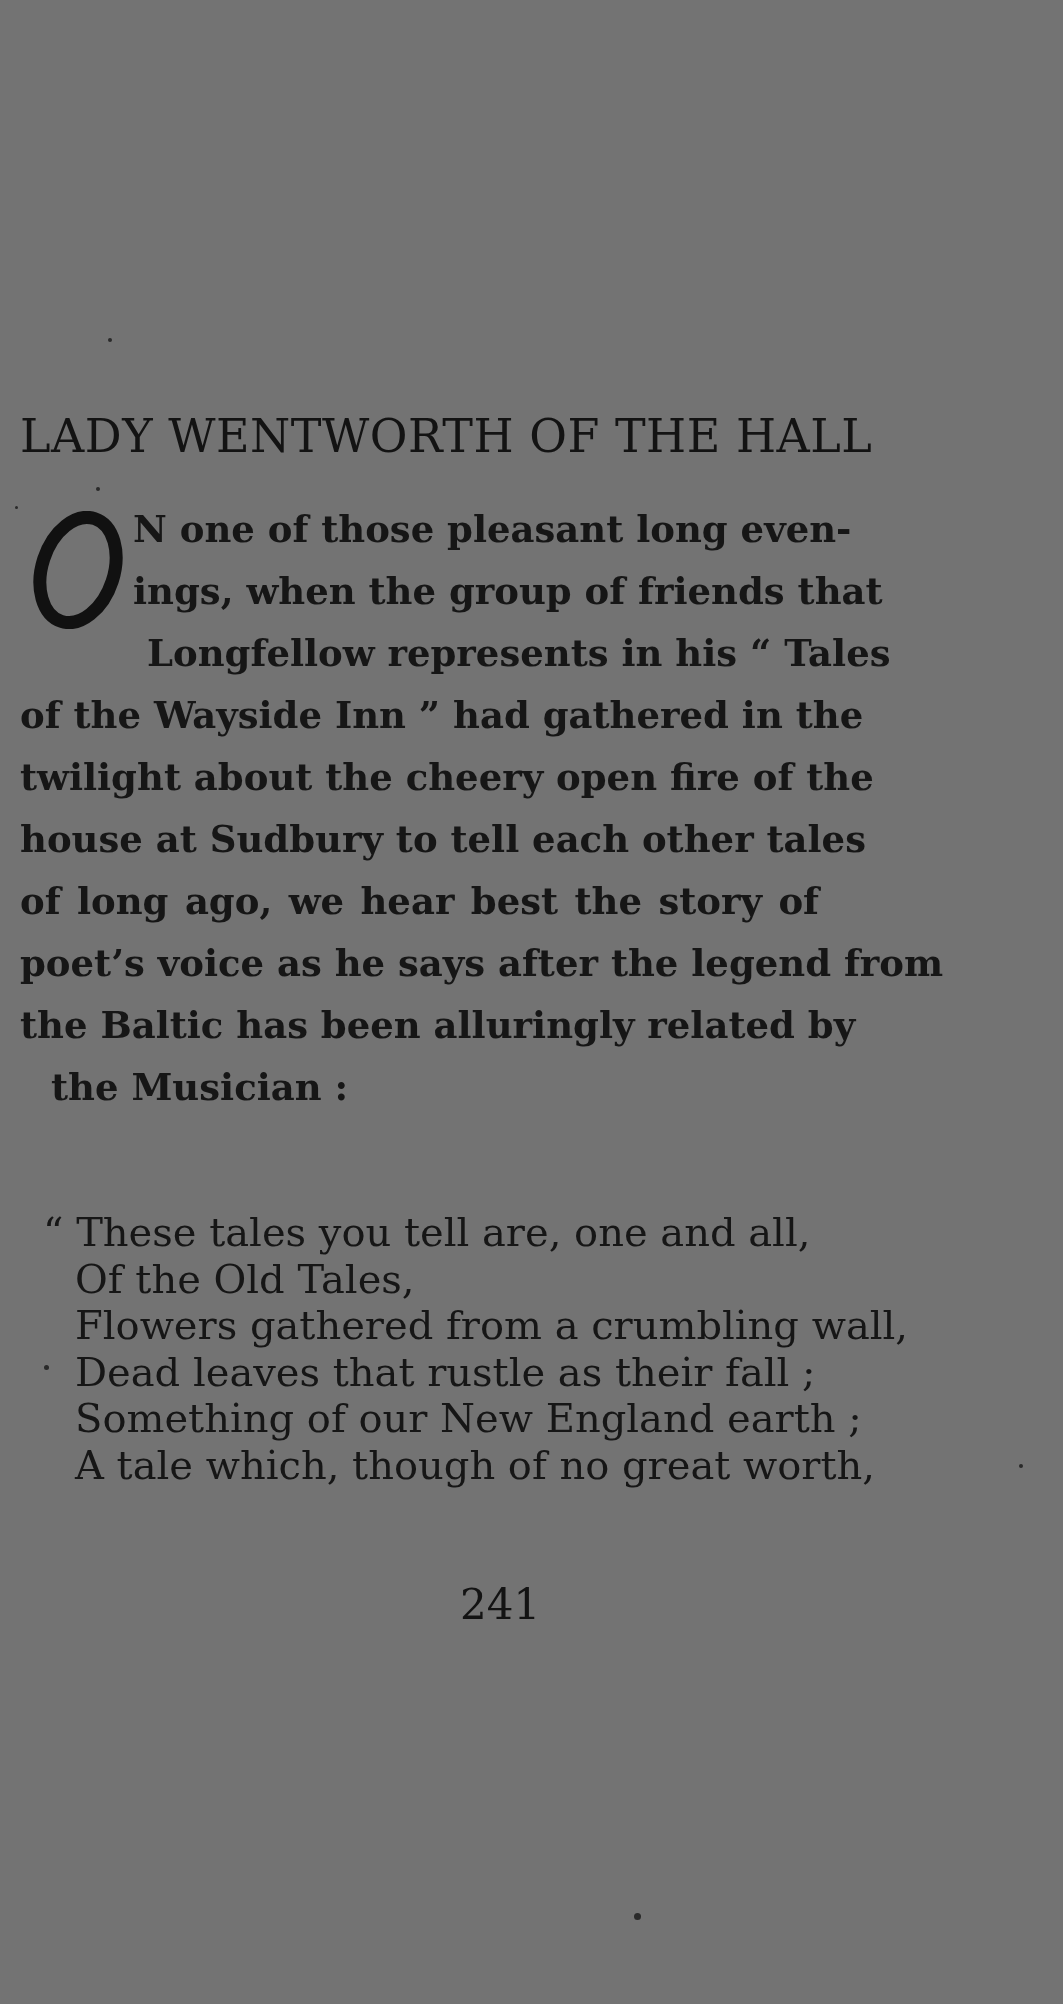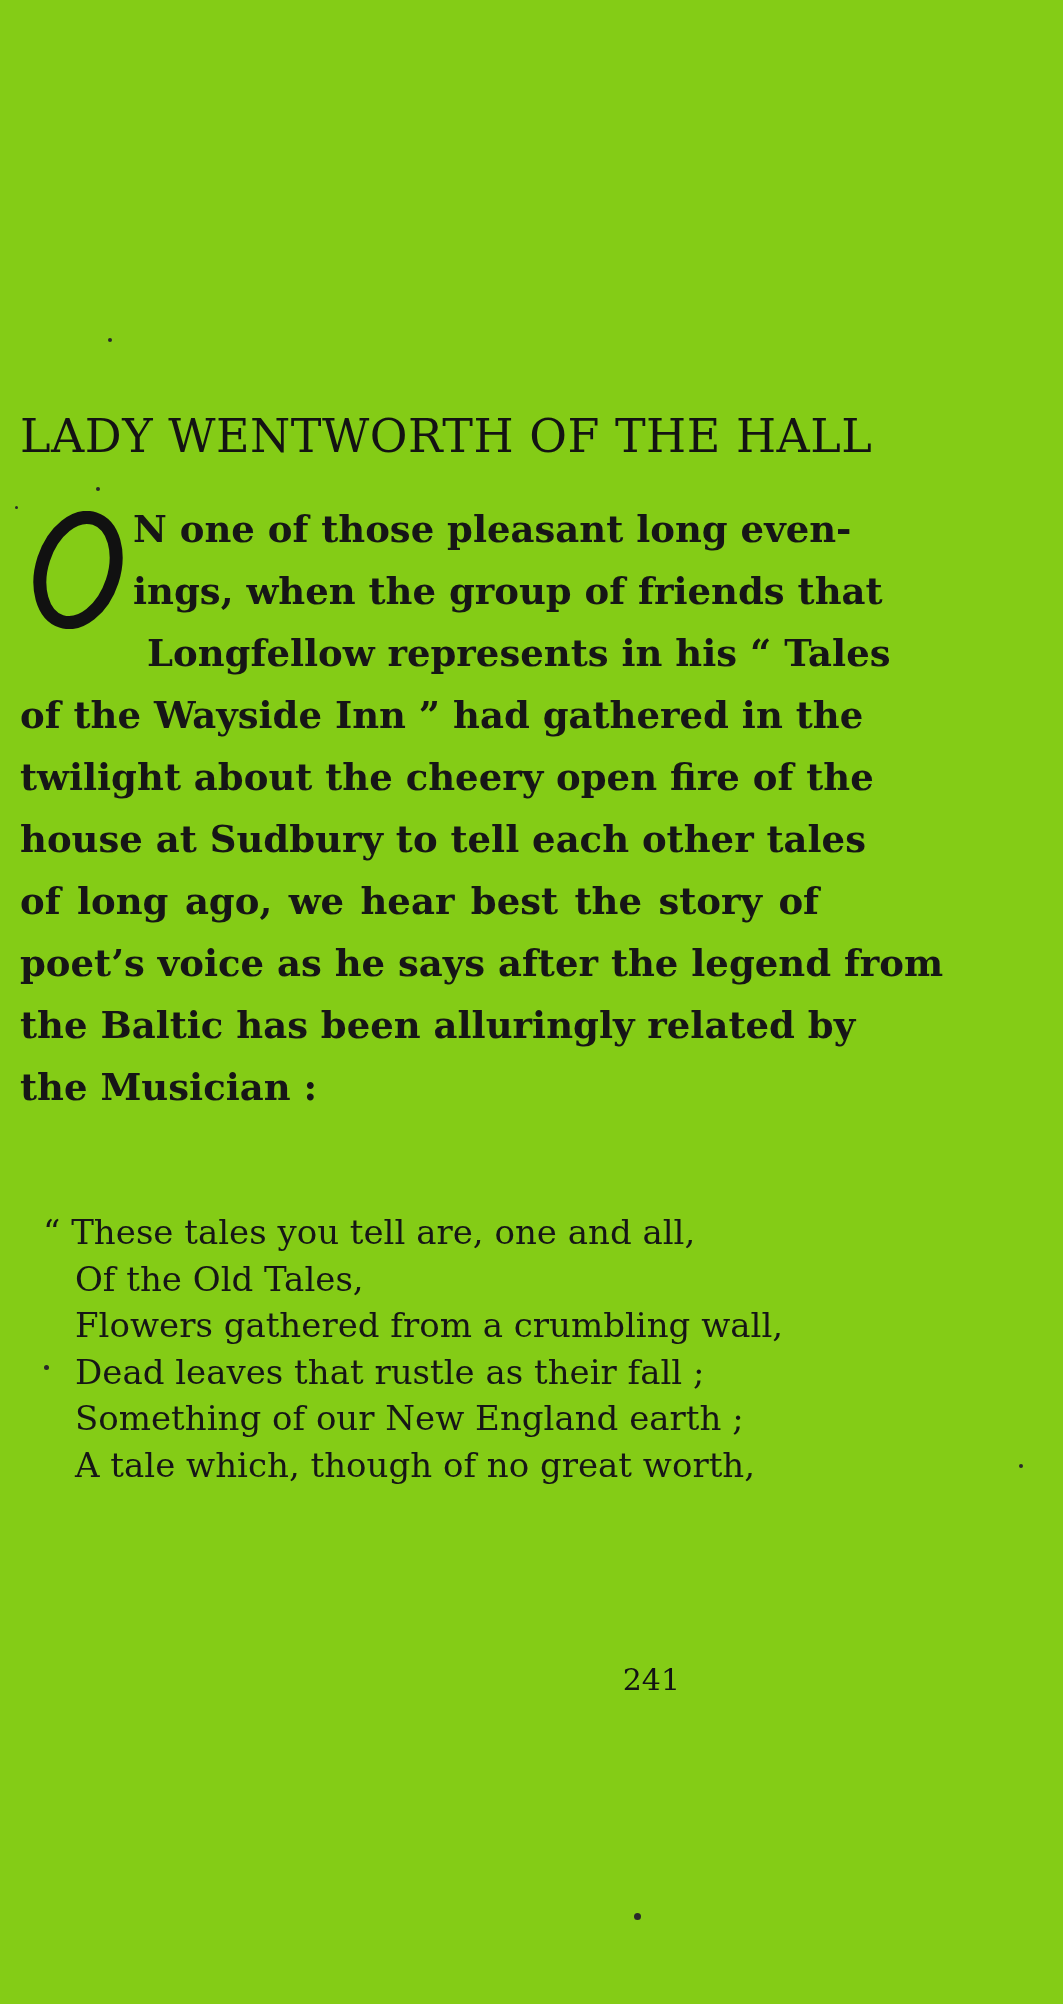--- a/index.html
+++ b/index.html
@@ -1,19 +1,19 @@
 <!DOCTYPE html>
 <html><head>
 <meta charset="utf-8">
 <style>
   html,body{margin:0;padding:0;}
   #page{
     position:relative;
     width:1063px;height:2004px;
-    background:#84cc16;
+    background:#737373;
     font-family:"DejaVu Serif","Liberation Serif",serif;
     color:#161616;
     overflow:hidden;
   }
   
   #title{
     position:absolute;left:20px;top:413px;width:799px;
     font-size:46px;line-height:46px;letter-spacing:0.5px;
     white-space:nowrap;
     text-align:justify;text-align-last:justify;
@@ -29,35 +29,35 @@
     font-size:37px;
   }
   .bline{
     height:62px;line-height:62px;
     text-align:justify;text-align-last:justify;
     white-space:nowrap;
     font-weight:bold;
   }
   .bline.ind-a{padding-left:113px;}
   .bline.ind-b{padding-left:127px;}
-  .bline.unjust{text-align:right;text-align-last:left;}
+  .bline.unjust{text-align:right;text-align-last:left;margin-left:31px;}
   
   #verse{
     position:absolute;left:75px;top:1209px;width:740px;
-    font-size:34px;
+    font-size:40px;
   }
   .vline{
     height:46.5px;line-height:46.5px;
     white-space:nowrap;text-align:left;
   }
   .vline.hangquote{text-indent:-32px;}
   
   #pagenum{
-    position:absolute;left:460px;top:1659px;width:220px;
-    font-size:30px;line-height:42px;text-align:right;
+    position:absolute;left:460px;top:1584px;width:220px;
+    font-size:42px;line-height:42px;
     color:#131313;
   }
   
   .speck{position:absolute;background:#2a2a2a;border-radius:50%;}
 </style>
 </head>
 <body>
 
 <div id="page">
 

